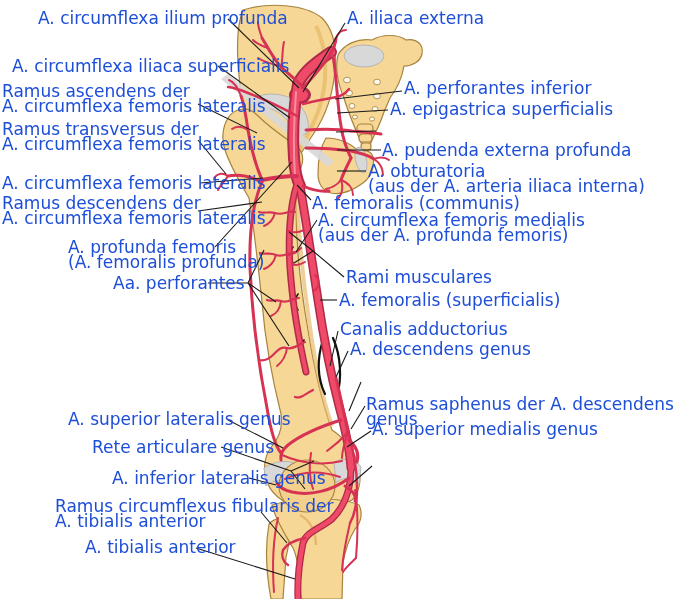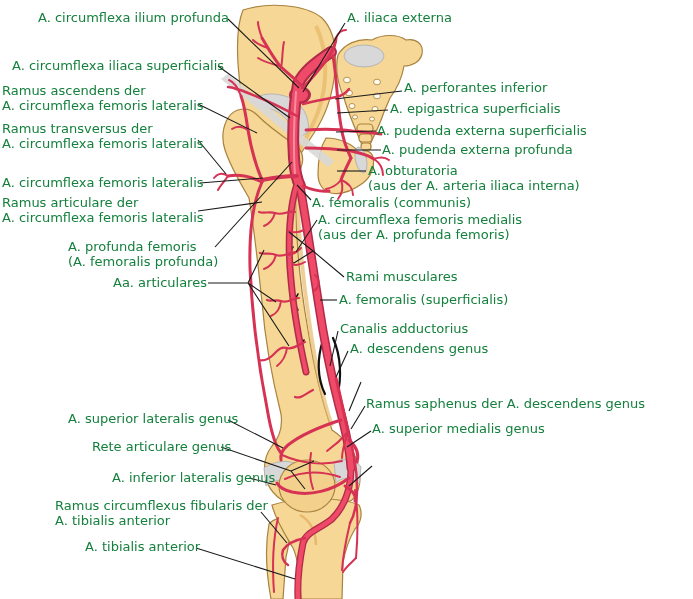--- a/index.html
+++ b/index.html
@@ -1,19 +1,19 @@
 <!DOCTYPE html>
 <html><head>
 <meta charset="utf-8">
 <style>
   html,body{margin:0;padding:0;background:#fff;}
   .stage{position:relative;width:693px;height:599px;background:#ffffff;overflow:hidden;
          font-family:"DejaVu Sans","Liberation Sans",sans-serif;}
   .stage svg{position:absolute;left:0;top:0;}
-  .lbl{position:absolute;font-size:13px;line-height:14.5px;color:#15803d;
+  .lbl{position:absolute;font-size:17px;line-height:14.5px;color:#1d4ed8;
        white-space:pre-line;pointer-events:none;}
 </style>
 </head>
 <body>
 
 <div class="stage">
 
 <svg width="693" height="599" viewBox="0 0 693 599">
 
   <g stroke="#a8823f" stroke-width="1.2" fill="#f6d795">
@@ -188,35 +188,34 @@
   </g>
 </svg>
 
 <div class="lbl" style="left:38px;top:11px">A. circumflexa ilium profunda</div>
 <div class="lbl" style="left:12px;top:59px">A. circumflexa iliaca superficialis</div>
 <div class="lbl" style="left:2px;top:84px">Ramus ascendens der
 A. circumflexa femoris lateralis</div>
 <div class="lbl" style="left:2px;top:122px">Ramus transversus der
 A. circumflexa femoris lateralis</div>
 <div class="lbl" style="left:2px;top:176px">A. circumflexa femoris lateralis</div>
-<div class="lbl" style="left:2px;top:196px">Ramus articulare der
+<div class="lbl" style="left:2px;top:196px">Ramus descendens der
 A. circumflexa femoris lateralis</div>
 <div class="lbl" style="left:68px;top:240px">A. profunda femoris
 (A. femoralis profunda)</div>
-<div class="lbl" style="left:113px;top:276px">Aa. articulares</div>
+<div class="lbl" style="left:113px;top:276px">Aa. perforantes</div>
 <div class="lbl" style="left:68px;top:412px">A. superior lateralis genus</div>
 <div class="lbl" style="left:92px;top:440px">Rete articulare genus</div>
 <div class="lbl" style="left:112px;top:471px">A. inferior lateralis genus</div>
 <div class="lbl" style="left:55px;top:499px">Ramus circumflexus fibularis der
 A. tibialis anterior</div>
 <div class="lbl" style="left:85px;top:540px">A. tibialis anterior</div>
 <div class="lbl" style="left:347px;top:11px">A. iliaca externa</div>
 <div class="lbl" style="left:404px;top:81px">A. perforantes inferior</div>
 <div class="lbl" style="left:390px;top:102px">A. epigastrica superficialis</div>
-<div class="lbl" style="left:377px;top:124px">A. pudenda externa superficialis</div>
 <div class="lbl" style="left:382px;top:143px">A. pudenda externa profunda</div>
 <div class="lbl" style="left:368px;top:164px">A. obturatoria
 (aus der A. arteria iliaca interna)</div>
 <div class="lbl" style="left:312px;top:196px">A. femoralis (communis)</div>
 <div class="lbl" style="left:318px;top:213px">A. circumflexa femoris medialis
 (aus der A. profunda femoris)</div>
 <div class="lbl" style="left:346px;top:270px">Rami musculares</div>
 <div class="lbl" style="left:339px;top:293px">A. femoralis (superficialis)</div>
 <div class="lbl" style="left:340px;top:322px">Canalis adductorius</div>
 <div class="lbl" style="left:350px;top:342px">A. descendens genus</div>

